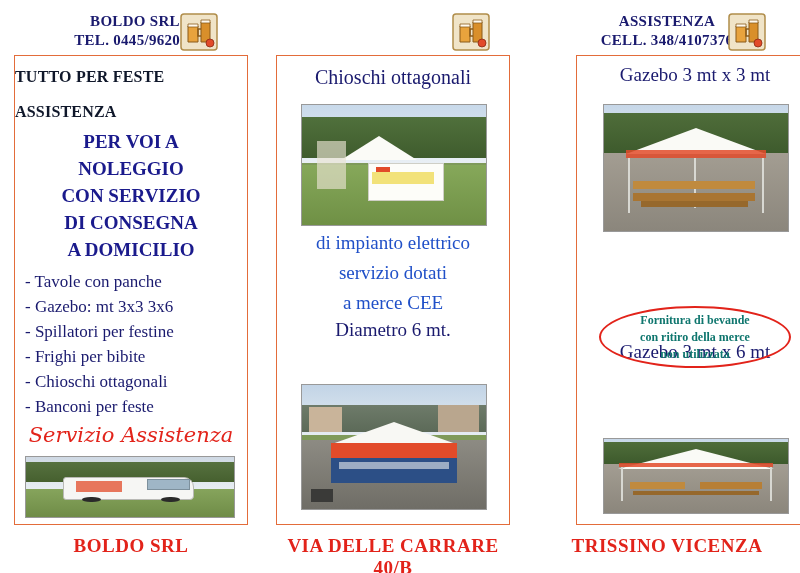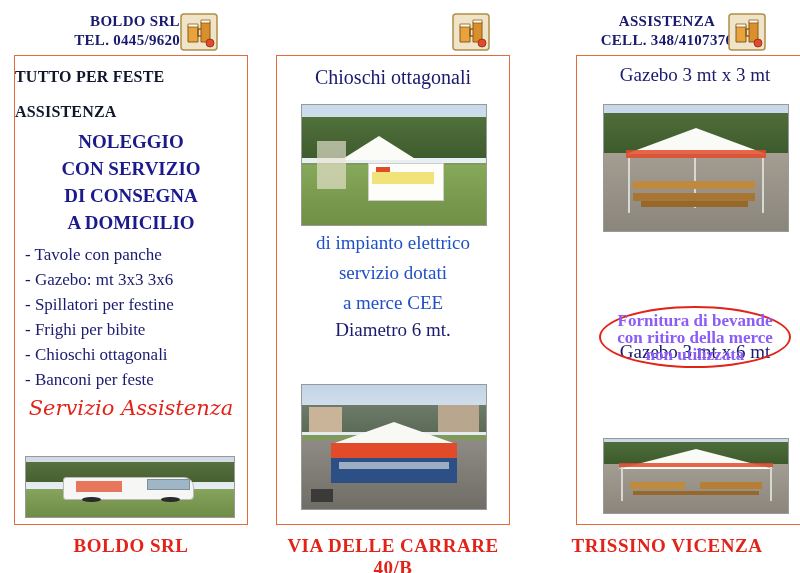--- a/index.html
+++ b/index.html
@@ -147,23 +147,23 @@
     margin: 8px 0 6px 0;
   }
   .oval {
     position: absolute;
     left: 22px;
     top: 250px;
     width: 192px;
     height: 62px;
     border: 2px solid #e2231a;
     border-radius: 50%;
-    color: #8b5cf6;
-    font-weight: bold;
-    font-size: 17px;
+    color: #0f766e;
+    font-weight: bold;
+    font-size: 12px;
     line-height: 17px;
     text-align: center;
     display: flex;
     align-items: center;
     justify-content: center;
     box-sizing: border-box;
   }
 
   
   .footer-item {
@@ -236,20 +236,21 @@
         <circle cx="30" cy="31" r="4" fill="#e24b2a" stroke="#8a2a14" stroke-width="0.8"></circle>
       </svg>
     </div>
   </div>
 
   <div class="panel panel-left">
 
     <div class="big-red">TUTTO PER FESTE</div>
     <div class="big-red">ASSISTENZA</div>
 
+    <div class="blue-head">PER VOI A</div>
     <div class="blue-head">NOLEGGIO</div>
     <div class="blue-head">CON SERVIZIO</div>
     <div class="blue-head">DI CONSEGNA</div>
     <div class="blue-head">A DOMICILIO</div>
 
     <ul class="bullets">
       <li>- Tavole con panche</li>
       <li>- Gazebo: mt 3x3  3x6</li>
       <li>- Spillatori per festine</li>
       <li>- Frighi per bibite</li>

